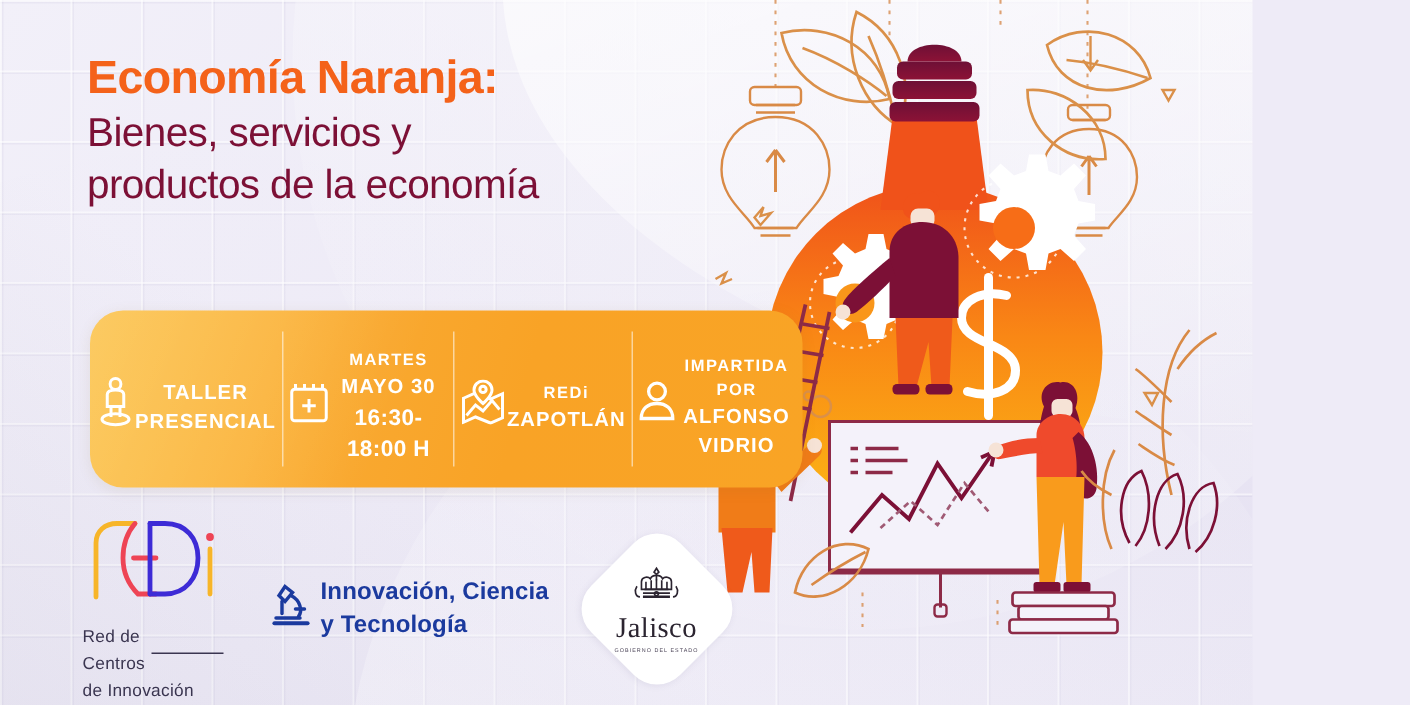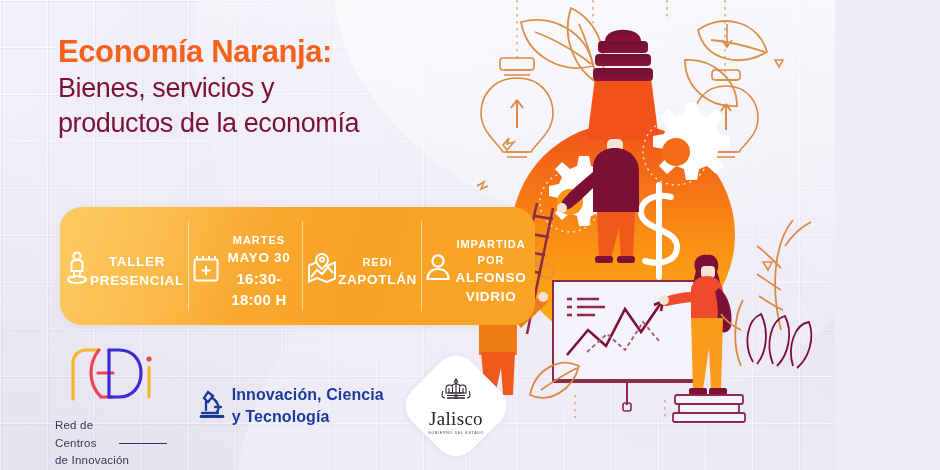--- a/index.html
+++ b/index.html
@@ -93,21 +93,21 @@
   .col svg { display:block; }
   .lines { margin-top:8px; }
   .l-reg { font-size:11px; font-weight:bold; letter-spacing:1.0px; line-height:1.45; }
   .l-big { font-size:13.5px; font-weight:bold; letter-spacing:.7px; line-height:1.4; }
   .l-sm  { font-size:15px; font-weight:bold; letter-spacing:.3px; line-height:1.45; }
 
   
   .logos { position:absolute; left:55px; top:358px; width:500px; height:95px; display:flex; align-items:center; }
   .logo-redi { display:flex; align-items:center; gap:10px;flex-direction:column; }
   .redi-text { font-size:11.5px; color:#3A3550; line-height:1.55; letter-spacing:.2px; }
-  .redi-row { display:flex; align-items:center; gap:22px; white-space:nowrap; }
+  .redi-row { display:flex; align-items:flex-start; gap:4px; white-space:nowrap; }
   .redi-rule { width:48px; height:1px; background:#3A3550; display:inline-block; }
   .logo-ict { display:flex; align-items:center; gap:7px; margin-left:32px; }
   .ict-text { font-size:16px; font-weight:bold; color:#1B3A9E; line-height:1.35; letter-spacing:.1px; }
   .logo-jal {
     margin-left:30px; width:84px; height:84px;
     background:#fff; border-radius:22px;
     transform:rotate(45deg);
     display:flex; align-items:center; justify-content:center;
     box-shadow:0 1px 5px rgba(90,80,130,.10);
   }

